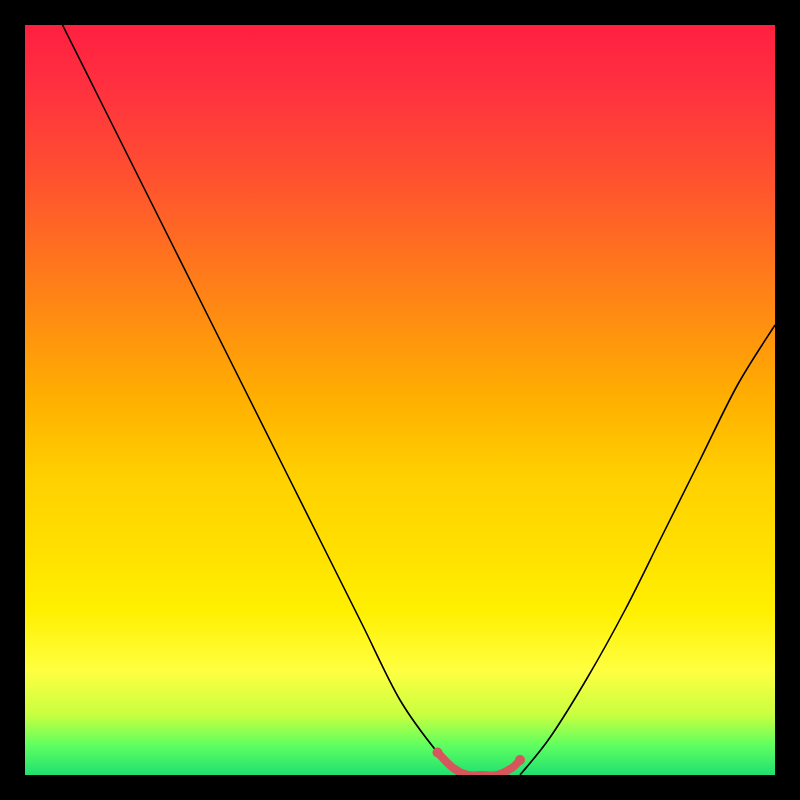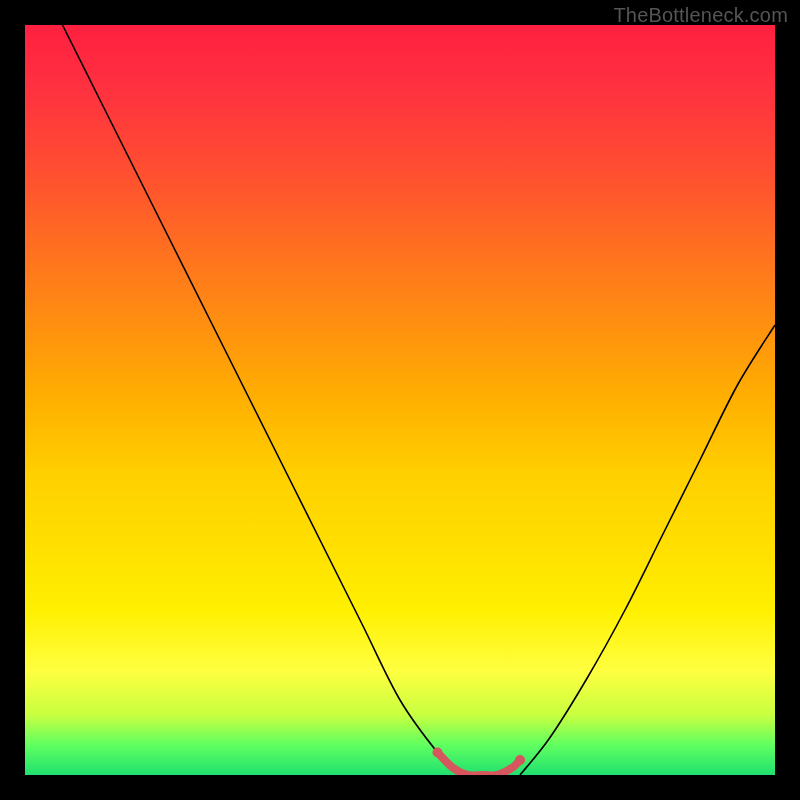--- a/index.html
+++ b/index.html
@@ -56,21 +56,20 @@
     left: 0;
     top: 0;
     width: 750px;
     height: 750px;
   }
 </style>
 </head>
 <body>
 <div class="frame">
 
-  <div class="watermark">TheBottleneck.com</div>
 
   <div class="plot-area">
     <svg class="curves" viewBox="0 0 750 750" preserveAspectRatio="none">
 
       <path id="curve-left" d="M 37.5 0 C 43.75 12.5, 62.5 50, 75 75 C 87.5 100, 100 125, 112.5 150 C 125 175, 137.5 200, 150 225 C 162.5 250, 175 275, 187.5 300 C 200 325, 212.5 350, 225 375 C 237.5 400, 250 425, 262.5 450 C 275 475, 287.5 500, 300 525 C 312.5 550, 325 575, 337.5 600 C 350 625, 362.5 653.75, 375 675 C 387.5 696.25, 402.50000000000006 715, 412.50000000000006 727.5 C 422.50000000000006 740, 431.24999999999994 746.25, 434.99999999999994 750" stroke="#000" stroke-width="1.6" fill="none"></path>
       <path id="curve-right" d="M 495 750 C 500 743.75, 513.75 728.75, 525 712.5 C 536.25 696.25, 550 673.75, 562.5 652.5 C 575 631.25, 587.5 608.75, 600 585 C 612.5 561.25, 625 535, 637.5 510 C 650 485, 662.5 460, 675 435 C 687.5 410, 700 382.5, 712.5 360 C 725 337.5, 743.75 310, 750 300" stroke="#000" stroke-width="1.6" fill="none"></path>
 
       <path id="optimal-seg" d="M 412.50000000000006 727.5 C 415.00000000000006 730, 422.49999999999994 738.75, 427.49999999999994 742.5 C 432.49999999999994 746.25, 437.5 748.75, 442.5 750 C 447.5 751.25, 452.5 750, 457.5 750 C 462.5 750, 467.5 751.25, 472.5 750 C 477.5 748.75, 483.75 745, 487.5 742.5 C 491.25 740, 493.75 736.25, 495 735" stroke="#d6565e" stroke-width="8" fill="none" stroke-linecap="round" stroke-linejoin="round"></path>
 
       <circle id="optimal-dot-left" r="5" fill="#d6565e" cx="412.50000000000006" cy="727.5"></circle>

